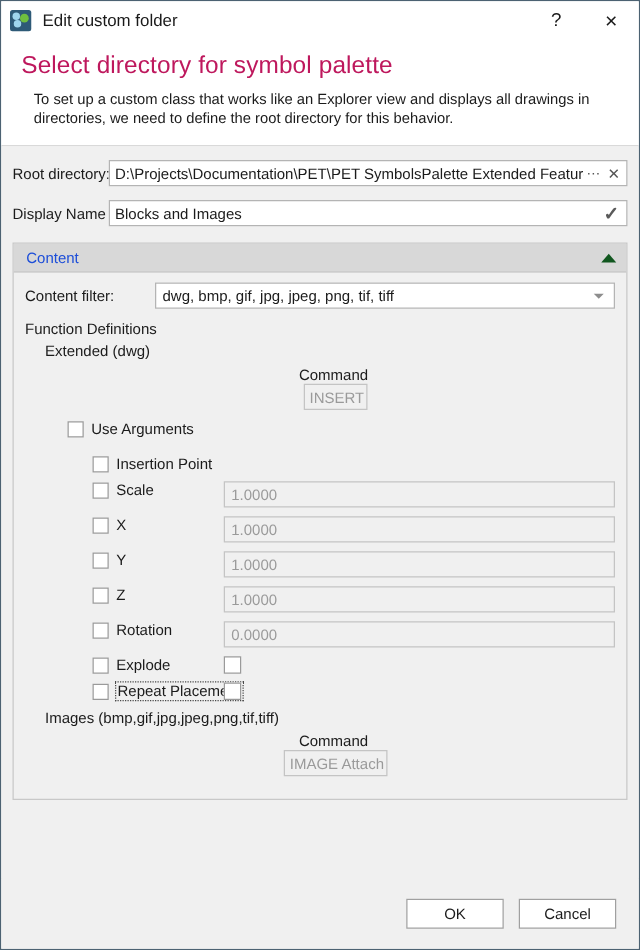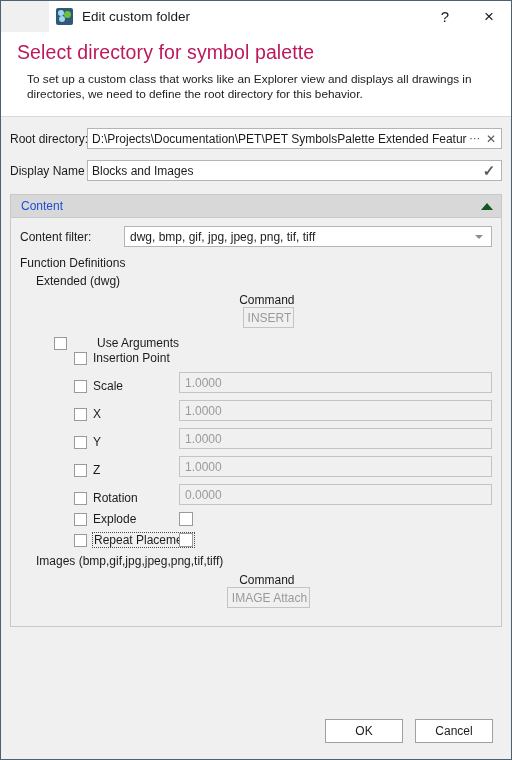--- a/index.html
+++ b/index.html
@@ -29,21 +29,20 @@
 
   
   .titlebar {
     height: 31px;
     min-height: 31px;
     background: #ffffff;
     display: flex;
     align-items: center;
     padding: 0 0 0 7px;
     box-sizing: border-box;
-    margin-left: 48px;
   }
   .app-icon {
     width: 17px;
     height: 17px;
     background: #2e5a77;
     border-radius: 2px;
     position: relative;
     flex: 0 0 auto;
     margin-right: 9px;
   }
@@ -256,22 +255,21 @@
   .textbox.disabled {
     background: #f0f0f0;
     border: 1px solid #c4c4c4;
   }
   .textbox.disabled .val { color: #9a9a9a; }
 
   
   .cb-row {
     display: flex;
     align-items: center;
-    margin-bottom: 1px;
-    gap: 24px;
+    margin-bottom: 14px;
   }
   .cb-row.indent1 { margin-left: 34px; }
 
   .checkbox {
     width: 13px;
     height: 13px;
     min-width: 13px;
     background: #ffffff;
     border: 1px solid #9a9a9a;
     box-sizing: border-box;
@@ -312,21 +310,21 @@
     color: #9a9a9a;
   }
   .small-box {
     width: 14px;
     height: 14px;
     background: #ffffff;
     border: 1px solid #9a9a9a;
     box-sizing: border-box;
     cursor: default;
   }
-  .arg-row { display: flex; align-items: flex-end; margin-left: 54px; margin-bottom: 7px; }
+  .arg-row { display: flex; align-items: flex-start; margin-left: 54px; margin-bottom: 7px; }
 
   
   .opt-row {
     display: flex;
     align-items: center;
     margin-bottom: 9px;
   }
   .opt-label {
     font-size: 12px;
     width: 166px;

